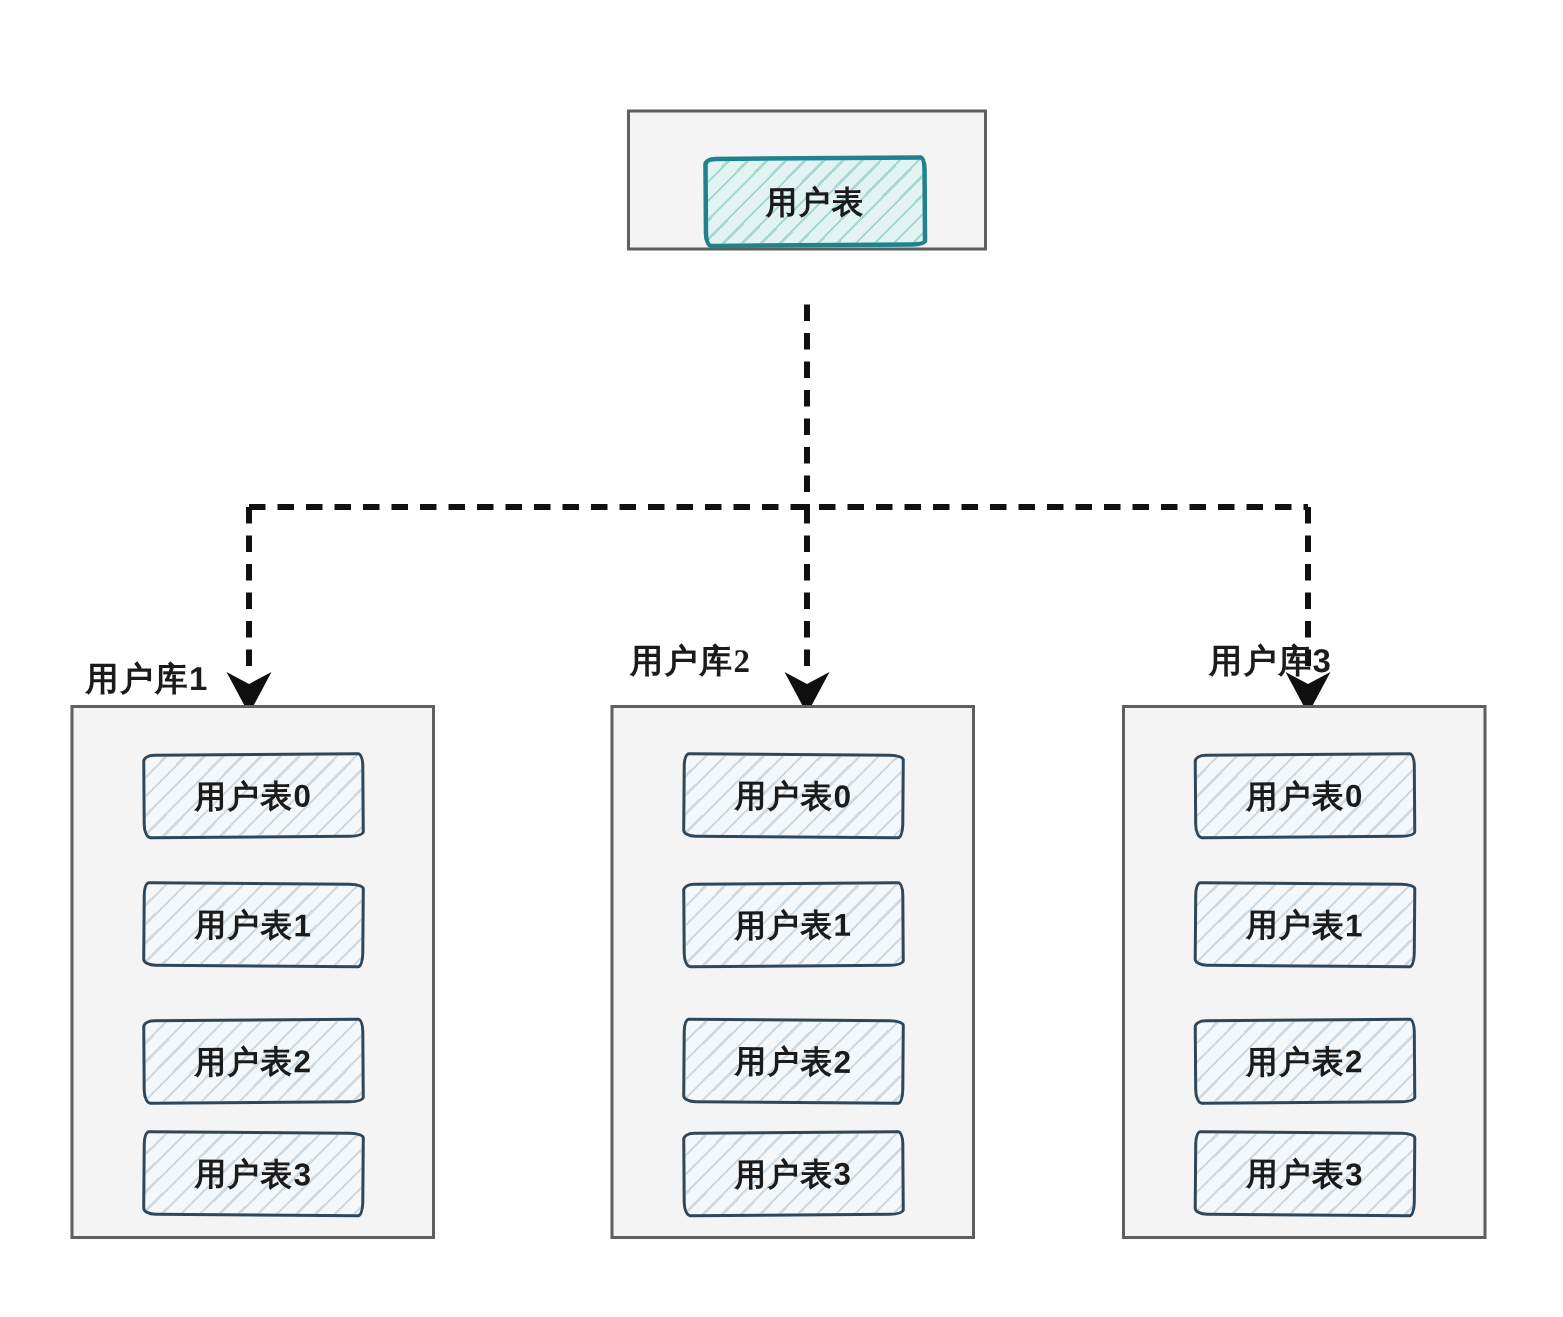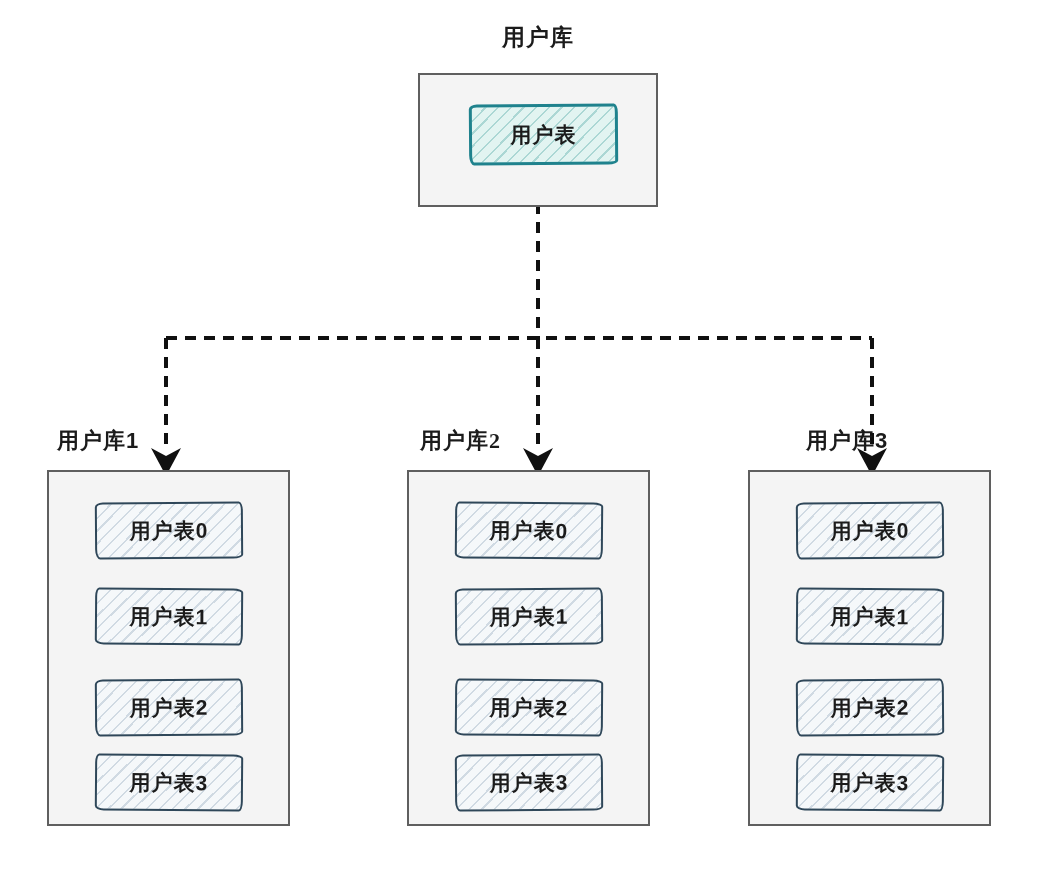--- a/index.html
+++ b/index.html
@@ -30,33 +30,33 @@
     font-size: 23px;
     font-weight: 600;
     letter-spacing: 1px;
   }
   .outer-box {
     position: absolute;
     background: #f4f4f4;
     border: 2px solid #5f5f5f;
     box-sizing: border-box;
   }
-  .root-box { left: 418px; top: 73px; width: 240px; height: 134px; }
+  .root-box { left: 418px; top: 73px; width: 240px; height: 94px; }
   .shard-box { top: 470px; width: 243px; height: 356px; }
   .sb-1 { left: 47px; }
   .sb-2 { left: 407px; }
   .sb-3 { left: 748px; }
   .shard-label {
     position: absolute;
     top: 426px;
     font-size: 22px;
     font-weight: 600;
     letter-spacing: 1px;
   }
-  .lbl-1 { left: 57px; }
+  .lbl-1 { left: 57px; margin-top: 12px; }
   .lbl-2 { left: 420px; font-family: Liberation Serif, serif; }
   .lbl-3 { left: 806px; }
   .table {
     position: absolute;
     display: flex;
     align-items: center;
     justify-content: center;
     box-sizing: border-box;
     font-size: 21px;
     font-weight: 600;
@@ -101,21 +101,20 @@
 
 <div class="canvas">
 
   <svg class="connectors" width="1042" height="878" viewBox="0 0 1042 878">
     <path d="M538 203 L538 338 M166 338 L872 338 M166 338 L166 448 M538 338 L538 448 M872 338 L872 448" stroke="#101010" stroke-width="4" stroke-dasharray="11 8" fill="none"></path>
     <polygon points="151,448 166,476 181,448 166,456" fill="#101010"></polygon>
     <polygon points="523,448 538,476 553,448 538,456" fill="#101010"></polygon>
     <polygon points="857,448 872,476 887,448 872,456" fill="#101010"></polygon>
   </svg>
 
-  <div class="root-title">用户库</div>
 
   <div class="outer-box root-box">
     <div class="table teal-table sk-a">
       <span>用户表</span>
     </div>
   </div>
 
   <div class="shard-label lbl-1">用户库1</div>
   <div class="outer-box shard-box sb-1">
     <div class="table blue-table sk-a t0">

